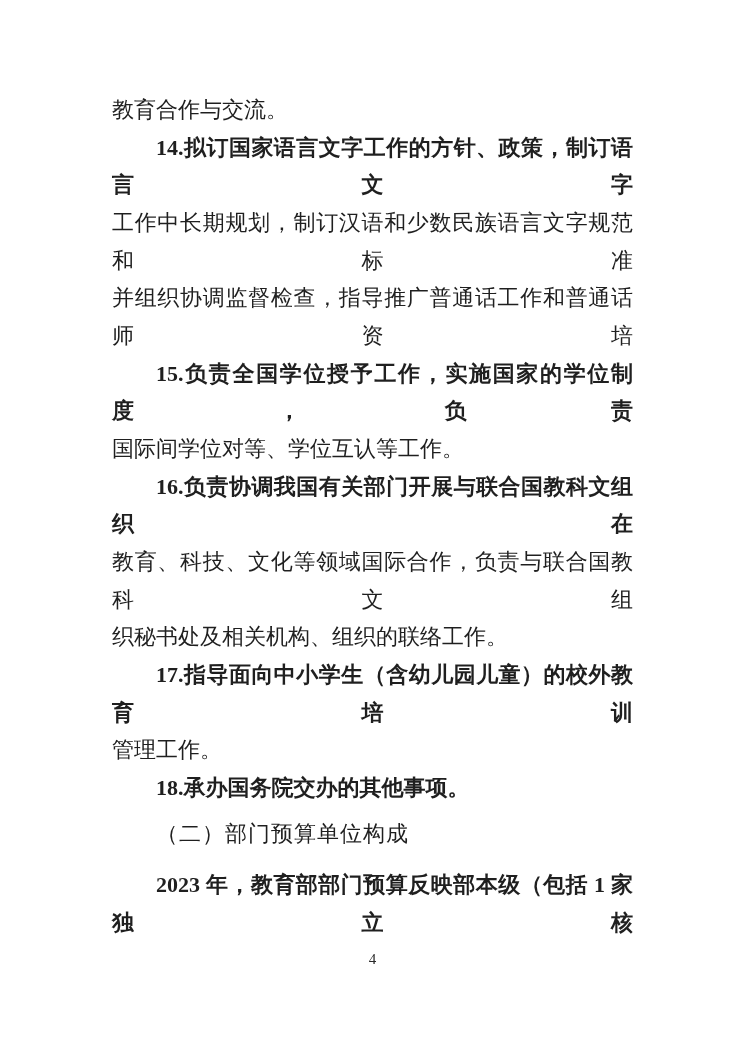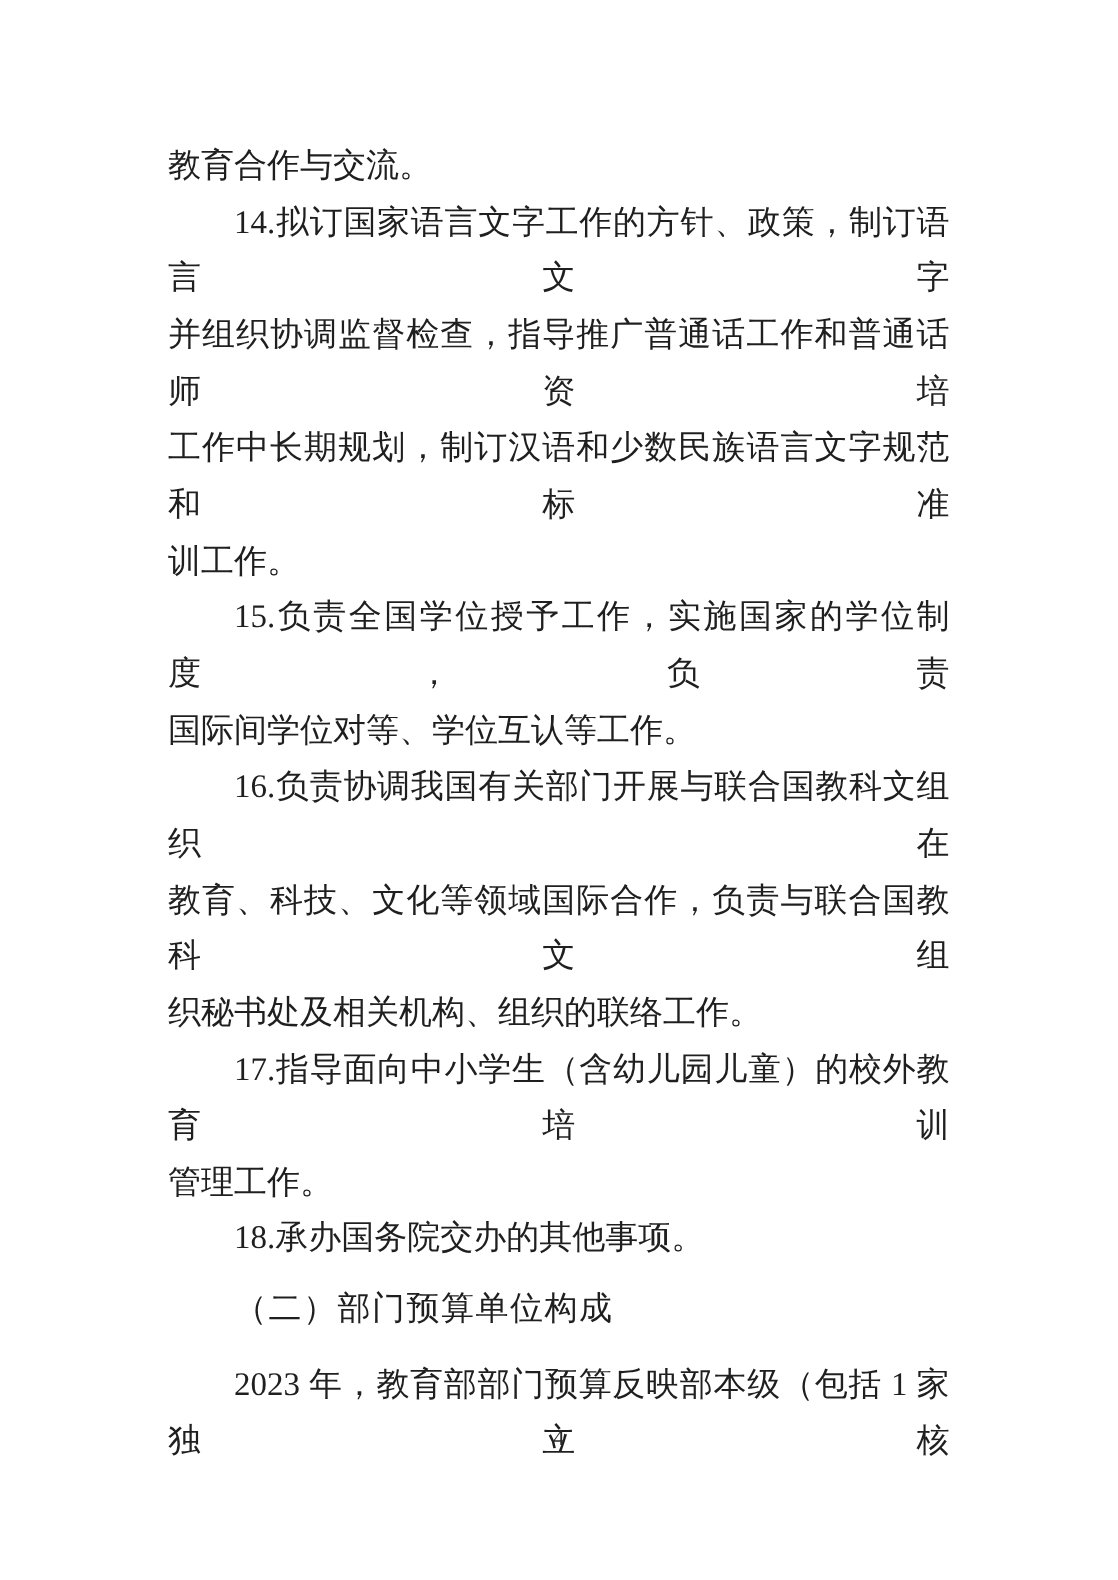--- a/index.html
+++ b/index.html
@@ -29,20 +29,21 @@
     text-align-last: left;
     text-justify: inter-character;
     word-break: break-all;
     white-space: pre-wrap;
   }
   .line.full {
     text-align-last: justify;
   }
   .line.indent {
     text-indent: 2em;
+    font-weight: bold;
   }
   .line.heading {
     font-weight: 400;
     margin-top: 9px;
     margin-bottom: 13px;
     letter-spacing: 1px;
   }
   .page-footer {
     position: absolute;
     top: 949px;
@@ -56,23 +57,22 @@
     color: #2a2a2a;
   }
 </style>
 </head>
 <body>
 
 <div class="page">
   <div class="doc-body" id="doc-body">
       <div class="line">教育合作与交流。</div>
       <div class="line indent full">14.拟订国家语言文字工作的方针、政策，制订语言文字</div>
+      <div class="line full">工作中长期规划，制订汉语和少数民族语言文字规范和标准</div>
       <div class="line full">并组织协调监督检查，指导推广普通话工作和普通话师资培</div>
-      <div class="line full">工作中长期规划，制订汉语和少数民族语言文字规范和标准</div>
-      <div class="line">训工作。</div>
       <div class="line indent full">15.负责全国学位授予工作，实施国家的学位制度，负责</div>
       <div class="line">国际间学位对等、学位互认等工作。</div>
       <div class="line indent full">16.负责协调我国有关部门开展与联合国教科文组织在</div>
       <div class="line full">教育、科技、文化等领域国际合作，负责与联合国教科文组</div>
       <div class="line">织秘书处及相关机构、组织的联络工作。</div>
       <div class="line indent full">17.指导面向中小学生（含幼儿园儿童）的校外教育培训</div>
       <div class="line">管理工作。</div>
       <div class="line indent">18.承办国务院交办的其他事项。</div>
       <div class="line indent heading">（二）部门预算单位构成</div>
       <div class="line indent full">2023 年，教育部部门预算反映部本级（包括 1 家独立核</div>

